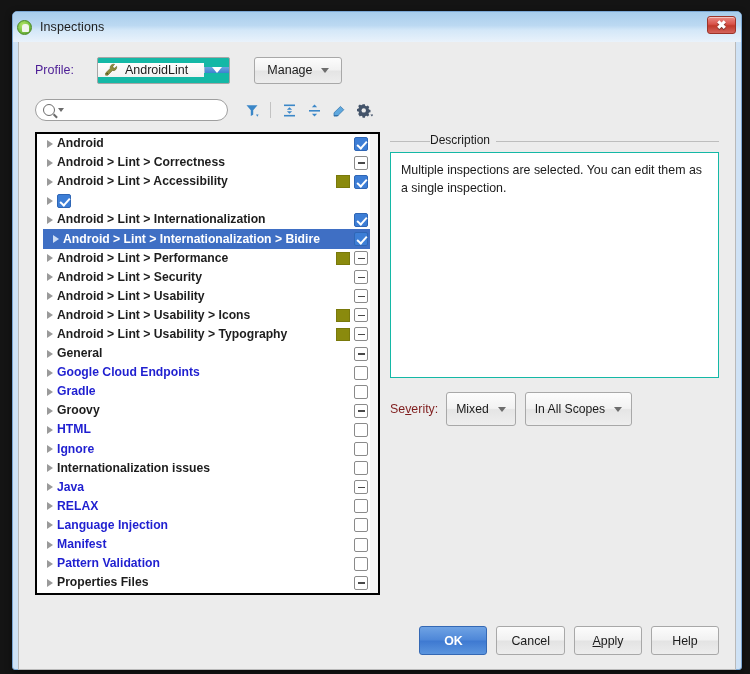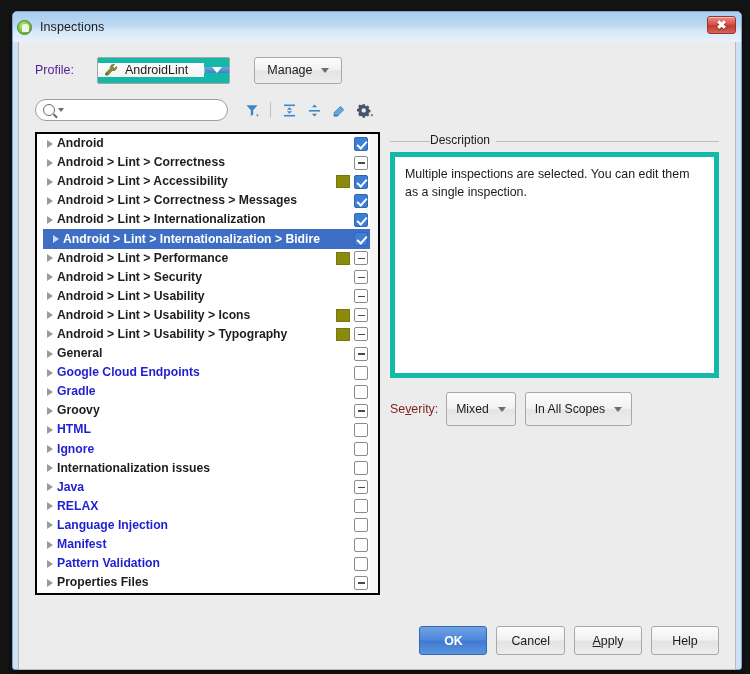--- a/index.html
+++ b/index.html
@@ -327,21 +327,21 @@
     background: #ececec;
     padding-right: 6px;
     font-size: 12px;
     color: #1b1b1b;
     margin-left: 40px;
   }
   .desc-box {
     margin-top: 10px;
     height: 226px;
     background: #fff;
-    border: 5px solid #14b8a6;
+    border: 1px solid #14b8a6;
     padding: 9px 10px;
     font-size: 12.4px;
     color: #1b1b1b;
     line-height: 1.45;
   }
   .sev-row {
     display: flex;
     align-items: center;
     margin-top: 14px;
   }
@@ -506,21 +506,20 @@
                 <span class="tree-label">Android &gt; Lint &gt; Accessibility</span>
                 <span class="swatch" style="background: rgb(138, 138, 13);"></span>
                 <span class="cb-cell">
                   <span class="cb checked"></span>
                 </span>
               </div>
               <div class="tree-row">
                 <span class="twisty">
                   <i></i>
                 </span>
-                <span class="tree-label">Android &gt; Lint &gt; Correctness &gt; Messages</span>
                 <span class="cb-cell">
                   <span class="cb checked"></span>
                 </span>
               </div>
               <div class="tree-row">
                 <span class="twisty">
                   <i></i>
                 </span>
                 <span class="tree-label">Android &gt; Lint &gt; Internationalization</span>
                 <span class="cb-cell">

